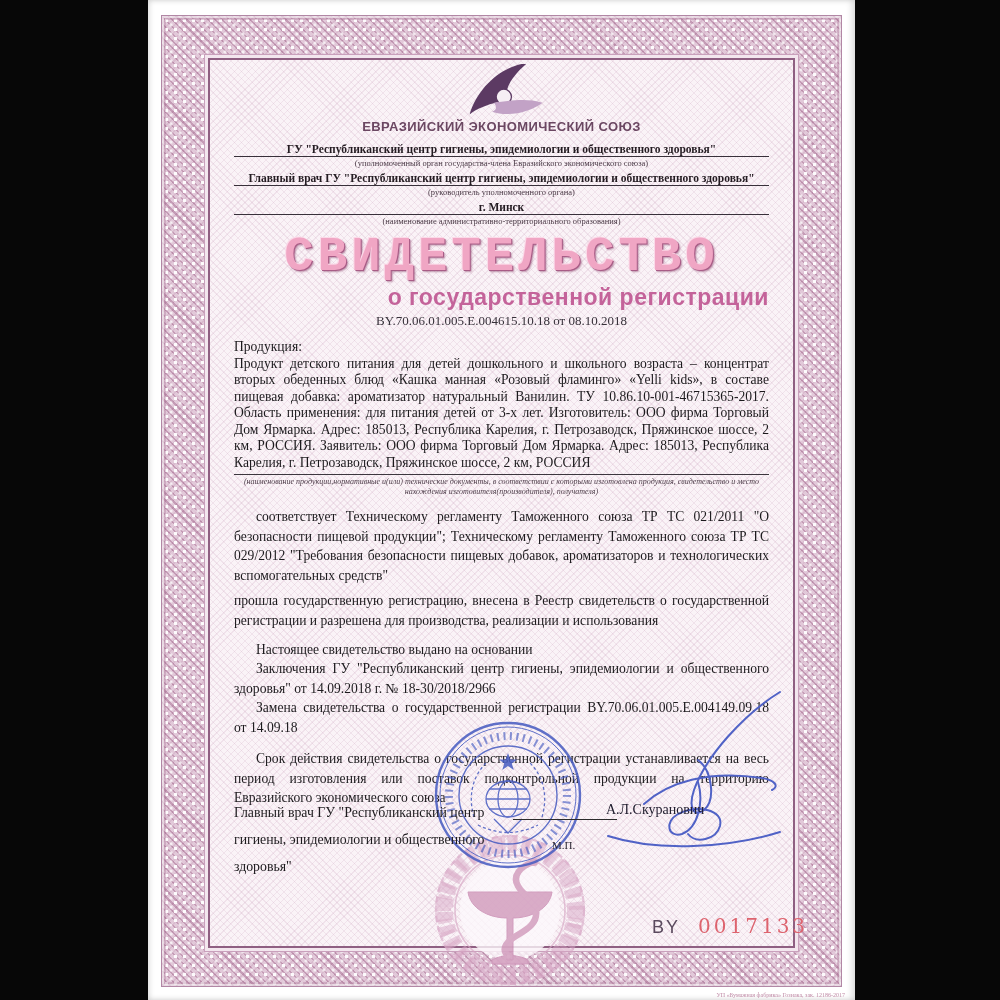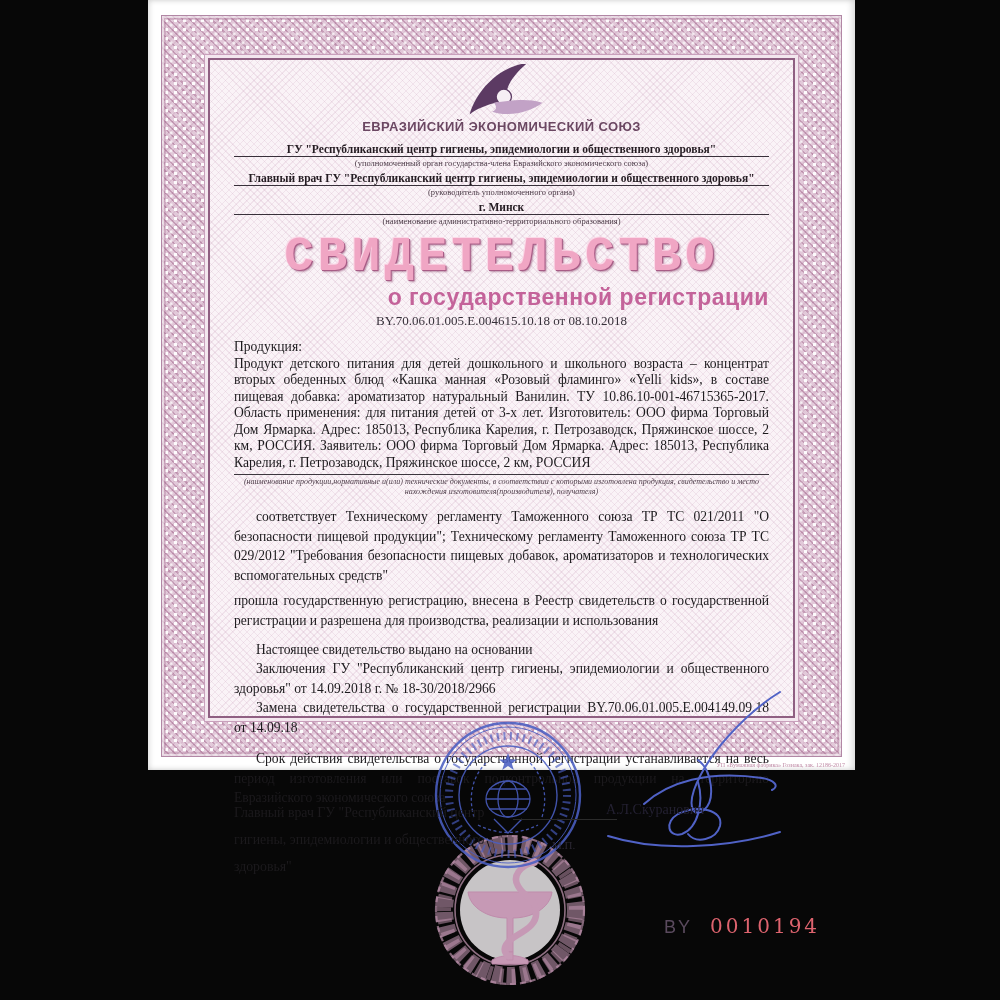--- a/index.html
+++ b/index.html
@@ -3,21 +3,21 @@
 <meta charset="utf-8">
 <style>
   html,body{margin:0;padding:0;}
   body{
     width:1000px;height:1000px;position:relative;
     background:#070707;
     font-family:"Liberation Serif", serif;
     overflow:hidden;
   }
   .paper{
-    position:absolute;left:148px;top:0;width:707px;height:770px;
+    position:absolute;left:148px;top:0;width:707px;height:1000px;
     background:#ffffff;
     box-shadow:inset -3px 0 6px rgba(0,0,0,.15), inset 3px 0 4px rgba(0,0,0,.08);
   }
   
   .border-band{
     position:absolute;left:13px;top:15px;right:13px;bottom:13px;
     background-color:#dcbfd2;
     background-image:
       radial-gradient(circle, rgba(255,255,255,.95) 1.4px, transparent 2.1px),
       radial-gradient(circle, rgba(255,255,255,.8) 1.2px, transparent 1.9px),
@@ -74,21 +74,21 @@
   .ind{text-indent:22px;}
   
   .ovl{position:absolute;}
   .signer-title{
     left:86px;top:800px;width:286px;text-align:left;
     font-size:13.8px;line-height:1.95;color:#1c1a1d;z-index:6;
   }
   .sig-line{left:365px;top:819px;width:104px;border-top:1.5px solid #2b2b2b;z-index:6;}
   .signer-name{left:458px;top:802px;font-size:14px;color:#232031;z-index:7;}
   .seal-mark{left:404px;top:839px;font-size:11px;color:#2c2834;z-index:7;}
-  .serial{left:516px;top:914px;z-index:6;display:flex;gap:18px;align-items:baseline;}
+  .serial{left:504px;top:914px;z-index:6;display:flex;gap:18px;align-items:baseline;}
   .serial .pfx{font-family:"Liberation Sans", sans-serif;font-size:18px;color:#5a4a5e;letter-spacing:2px;}
   .serial .num{font-family:"DejaVu Serif", serif;font-size:20px;color:#dd636e;letter-spacing:3px;}
   .imprint{right:10px;bottom:2px;font-size:6px;color:#c08aa6;z-index:6;}
   .stamp{left:285px;top:720px;z-index:5;opacity:.88;}
   .rosette{left:280px;top:828px;z-index:4;opacity:.92;}
   .signature{left:400px;top:686px;z-index:6;}
 </style>
 </head>
 <body>
 
@@ -179,17 +179,17 @@
     </g>
   </svg>
 
   <div class="ovl sig-line"></div>
   <div class="ovl signer-title">Главный врач ГУ "Республиканский центр гигиены, эпидемиологии и общественного здоровья"</div>
   <div class="ovl signer-name">А.Л.Скуранович</div>
   <div class="ovl seal-mark">М.П.</div>
 
   <div class="ovl serial">
     <span class="pfx">BY</span>
-    <span class="num">0010194</span>
+    <span class="num">0017133</span>
   </div>
 
   <div class="ovl imprint">УП «Бумажная фабрика» Гознака, зак. 12186-2017</div>
 </div>
 
 </body></html>

